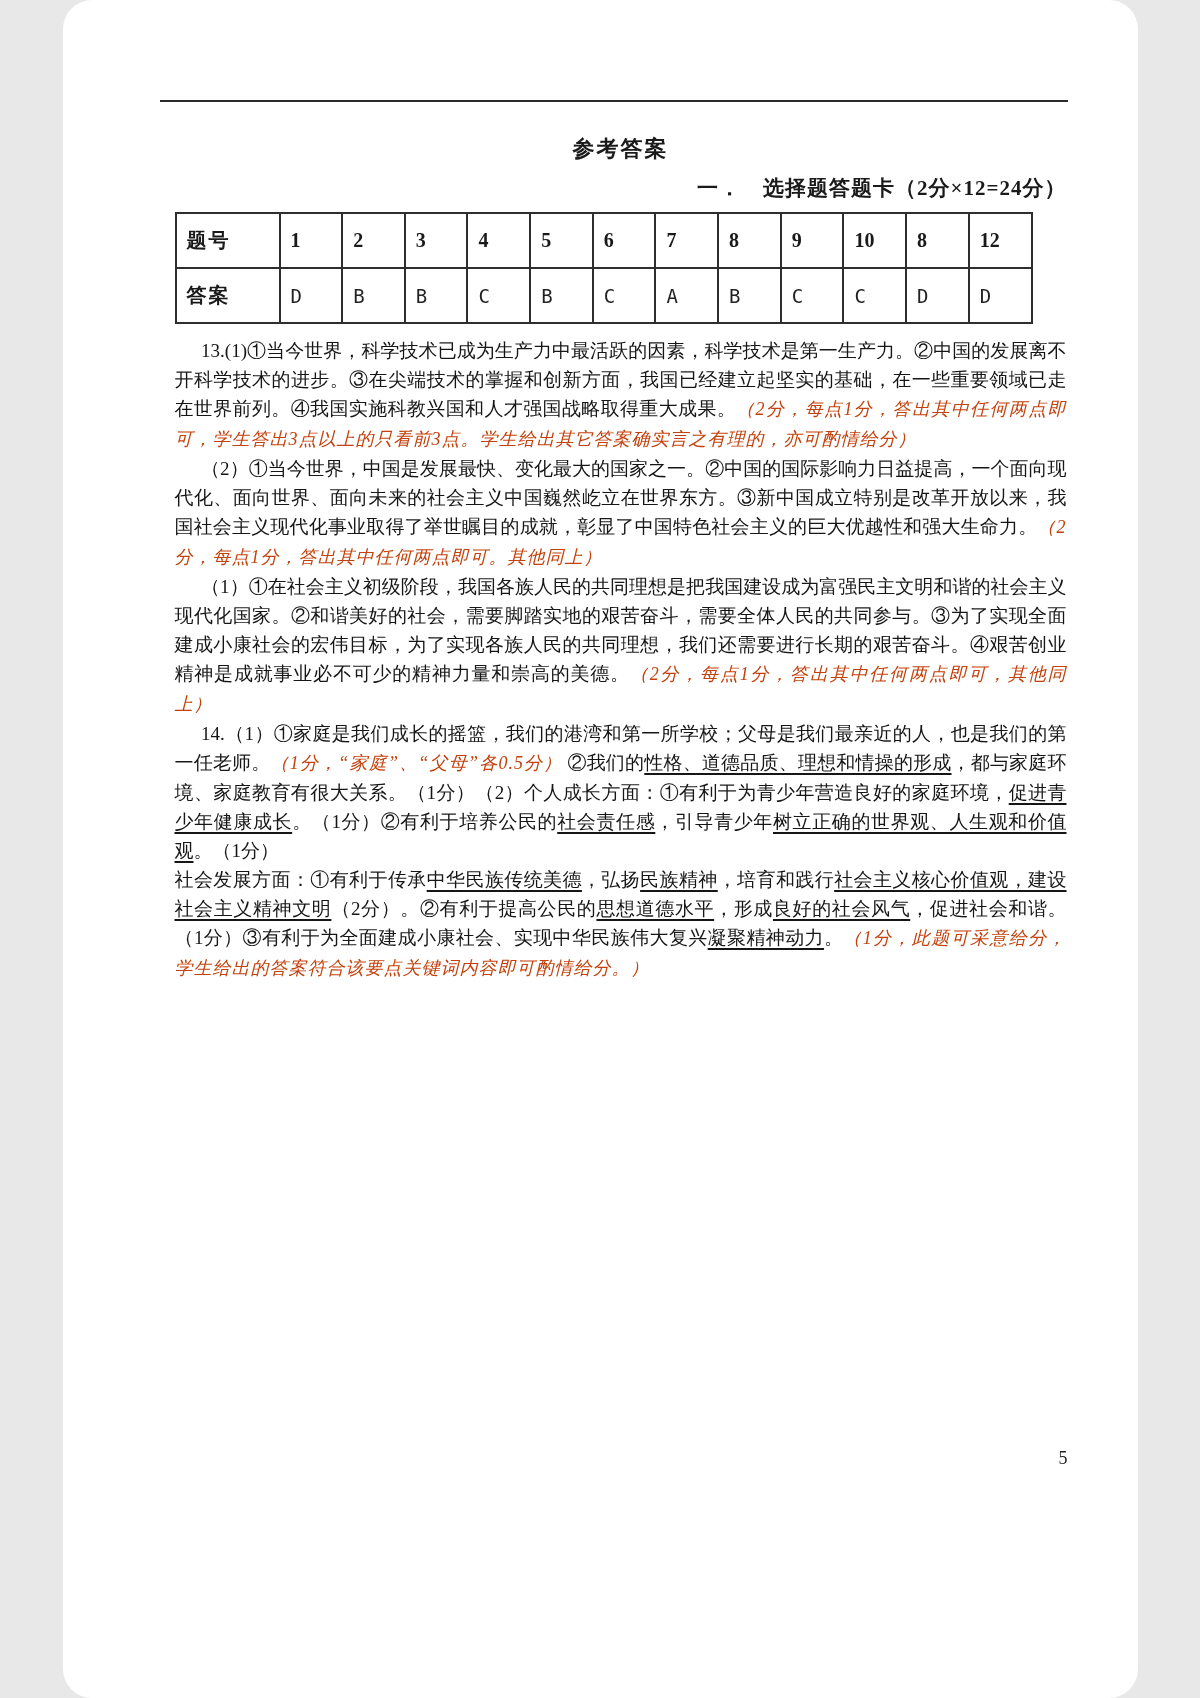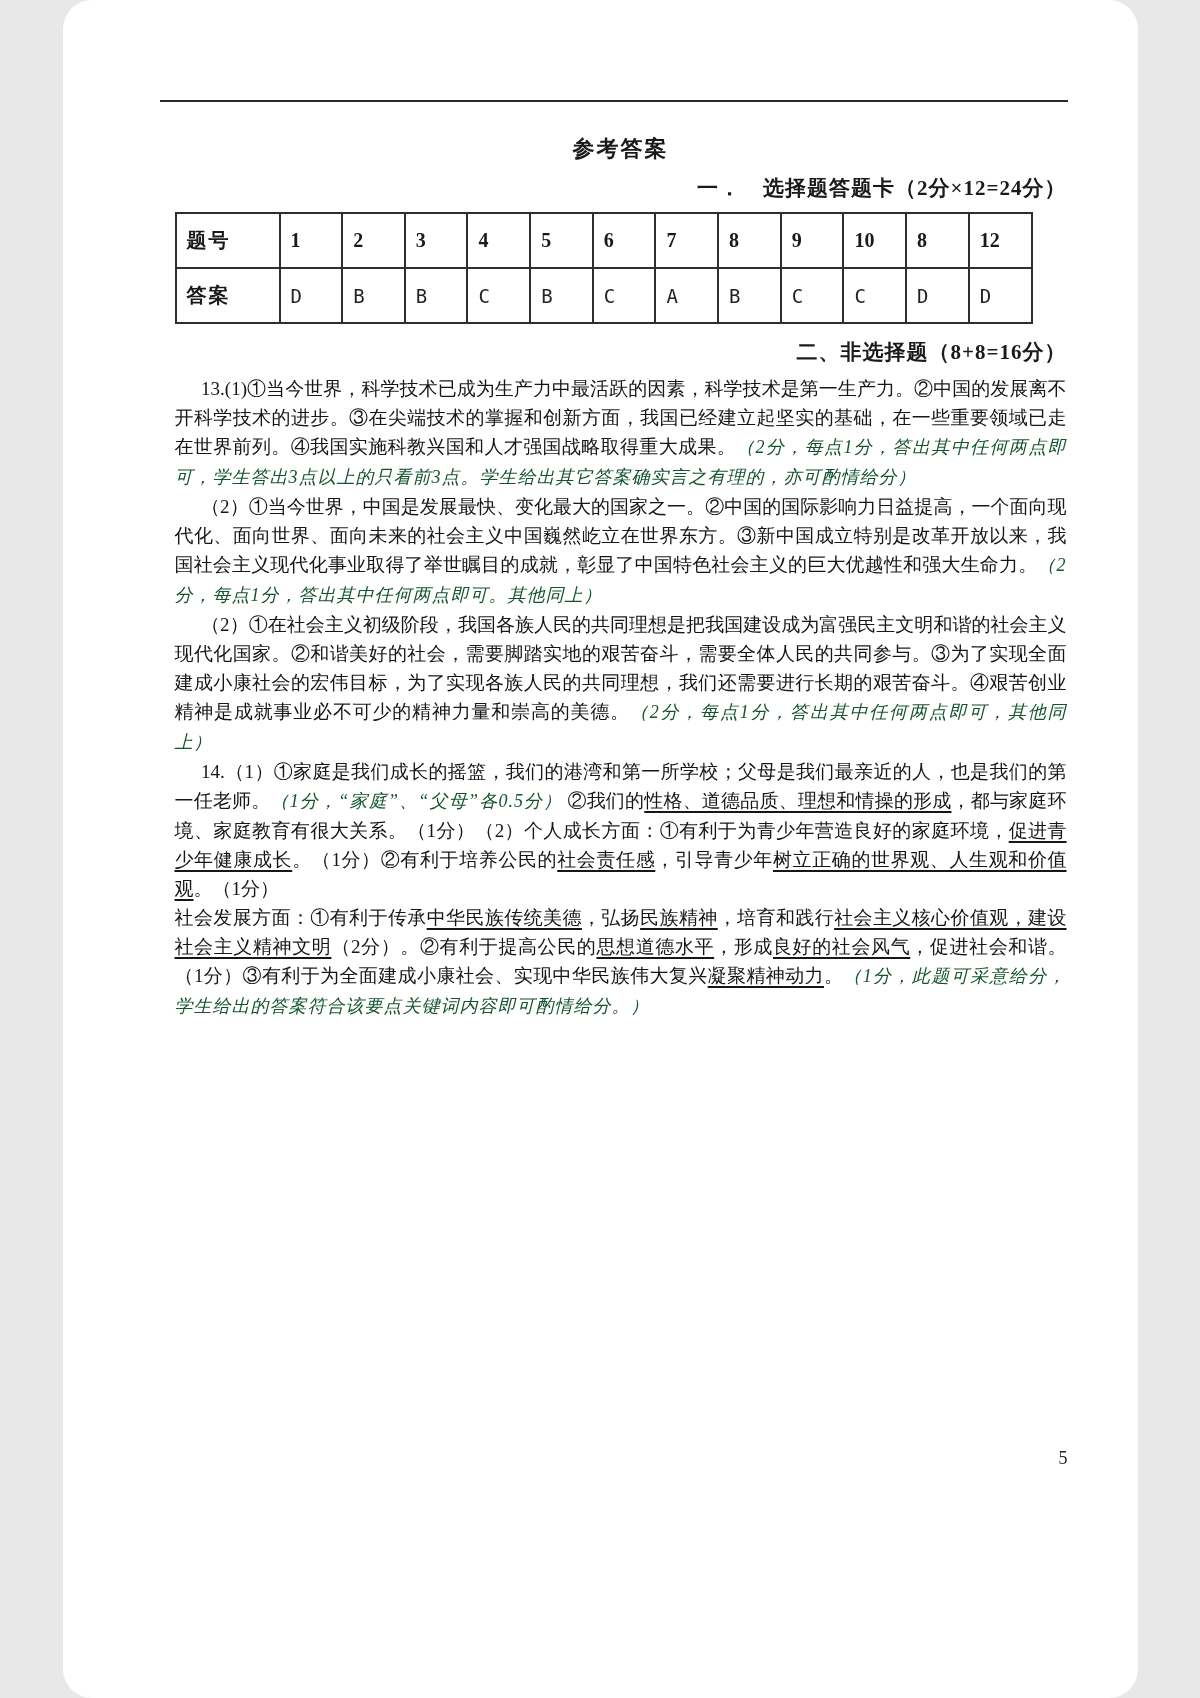--- a/index.html
+++ b/index.html
@@ -77,21 +77,21 @@
   }
   .para.indent { text-indent: 1.4em; }
   .seg-normal { }
   .seg-underline {
     text-decoration: underline;
     text-decoration-thickness: 1.5px;
     text-underline-offset: 4px;
   }
   .seg-note {
     font-style: italic;
-    color: #14532d;
+    color: #c2410c;
     font-size: 18px;
     letter-spacing: 1px;
     font-family: "Liberation Serif", "DejaVu Serif", serif;
   }
   .page-number {
     position: absolute;
     left: 996px;
     top: 1448px;
     font-size: 18px;
     color: #222;
@@ -151,25 +151,24 @@
           <td class="ans-cell">A</td>
           <td class="ans-cell">B</td>
           <td class="ans-cell">C</td>
           <td class="ans-cell">C</td>
           <td class="ans-cell">D</td>
           <td class="ans-cell">D</td>
         </tr>
       </tbody>
     </table>
 
-    <div class="section-heading heading-2">二、非选择题（8+8=16分）</div>
 
     <div class="answers-body">
         <p class="para indent"><span class="seg-normal">13.(1)①当今世界，科学技术已成为生产力中最活跃的因素，科学技术是第一生产力。②中国的发展离不开科学技术的进步。③在尖端技术的掌握和创新方面，我国已经建立起坚实的基础，在一些重要领域已走在世界前列。④我国实施科教兴国和人才强国战略取得重大成果。</span><span class="seg-note">（2分，每点1分，答出其中任何两点即可，学生答出3点以上的只看前3点。学生给出其它答案确实言之有理的，亦可酌情给分）</span></p>
         <p class="para indent"><span class="seg-normal">（2）①当今世界，中国是发展最快、变化最大的国家之一。②中国的国际影响力日益提高，一个面向现代化、面向世界、面向未来的社会主义中国巍然屹立在世界东方。③新中国成立特别是改革开放以来，我国社会主义现代化事业取得了举世瞩目的成就，彰显了中国特色社会主义的巨大优越性和强大生命力。</span><span class="seg-note">（2分，每点1分，答出其中任何两点即可。其他同上）</span></p>
-        <p class="para indent"><span class="seg-normal">（2）①在社会主义初级阶段，我国各族人民的共同理想是把我国建设成为富强民主文明和谐的社会主义现代化国家。②和谐美好的社会，需要脚踏实地的艰苦奋斗，需要全体人民的共同参与。③为了实现全面建成小康社会的宏伟目标，为了实现各族人民的共同理想，我们还需要进行长期的艰苦奋斗。④艰苦创业精神是成就事业必不可少的精神力量和崇高的美德。</span><span class="seg-note">（2分，每点1分，答出其中任何两点即可，其他同上）</span></p>
+        <p class="para indent"><span class="seg-normal">（1）①在社会主义初级阶段，我国各族人民的共同理想是把我国建设成为富强民主文明和谐的社会主义现代化国家。②和谐美好的社会，需要脚踏实地的艰苦奋斗，需要全体人民的共同参与。③为了实现全面建成小康社会的宏伟目标，为了实现各族人民的共同理想，我们还需要进行长期的艰苦奋斗。④艰苦创业精神是成就事业必不可少的精神力量和崇高的美德。</span><span class="seg-note">（2分，每点1分，答出其中任何两点即可，其他同上）</span></p>
         <p class="para indent"><span class="seg-normal">14.（1）①家庭是我们成长的摇篮，我们的港湾和第一所学校；父母是我们最亲近的人，也是我们的第一任老师。</span><span class="seg-note">（1分，“家庭”、“父母”各0.5分）</span><span class="seg-normal"> ②我们的</span><span class="seg-underline">性格、道德品质、理想和情操的形成</span><span class="seg-normal">，都与家庭环境、家庭教育有很大关系。（1分）（2）个人成长方面：①有利于为青少年营造良好的家庭环境，</span><span class="seg-underline">促进青少年健康成长</span><span class="seg-normal">。（1分）②有利于培养公民的</span><span class="seg-underline">社会责任感</span><span class="seg-normal">，引导青少年</span><span class="seg-underline">树立正确的世界观、人生观和价值观</span><span class="seg-normal">。（1分）</span></p>
         <p class="para"><span class="seg-normal">社会发展方面：①有利于传承</span><span class="seg-underline">中华民族传统美德</span><span class="seg-normal">，弘扬</span><span class="seg-underline">民族精神</span><span class="seg-normal">，培育和践行</span><span class="seg-underline">社会主义核心价值观，建设社会主义精神文明</span><span class="seg-normal">（2分）。②有利于提高公民的</span><span class="seg-underline">思想道德水平</span><span class="seg-normal">，形成</span><span class="seg-underline">良好的社会风气</span><span class="seg-normal">，促进社会和谐。（1分）③有利于为全面建成小康社会、实现中华民族伟大复兴</span><span class="seg-underline">凝聚精神动力</span><span class="seg-normal">。</span><span class="seg-note">（1分，此题可采意给分，学生给出的答案符合该要点关键词内容即可酌情给分。）</span></p>
       </div>
   </div>
 
   <div class="page-number">5</div>
 </div>
 
 </body></html>

